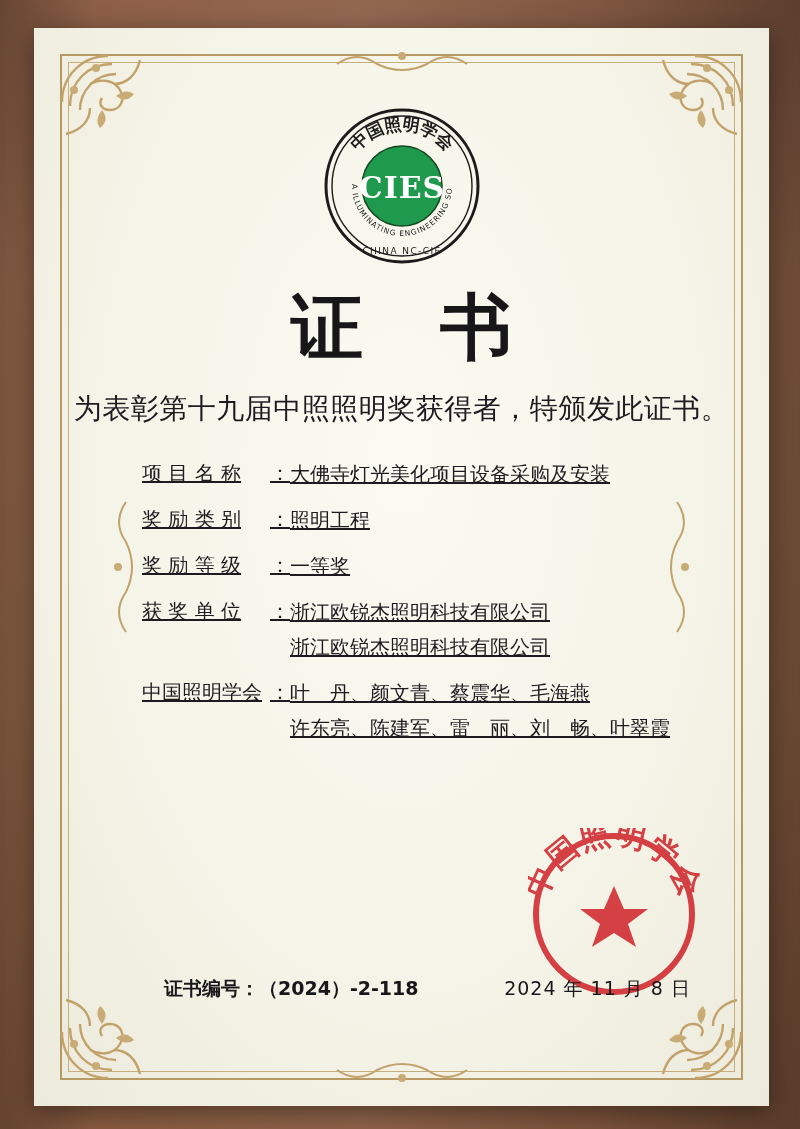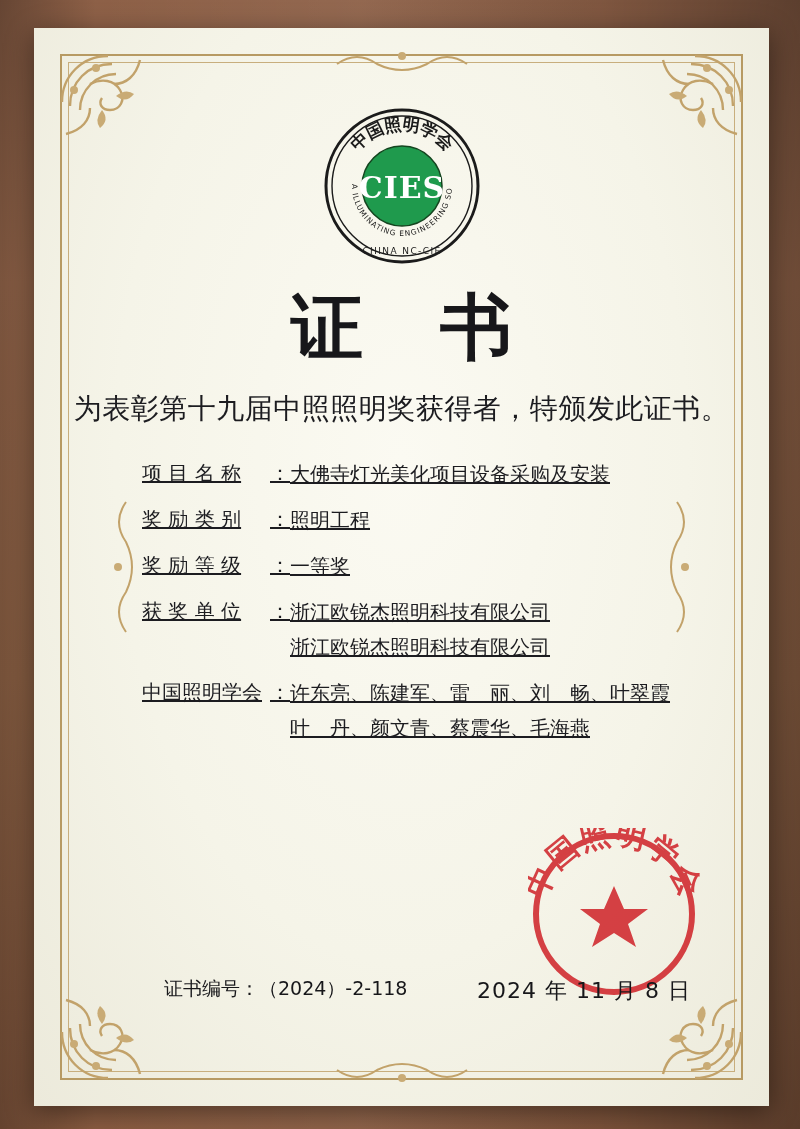--- a/index.html
+++ b/index.html
@@ -97,24 +97,25 @@
     position:absolute;left:494px;top:800px;
     width:172px;height:172px;
   }
   #seal svg{display:block;}
 
   
   #cert-number{
     position:absolute;left:130px;top:948px;
     font-size:19px;color:#17171a;
     font-family:"DejaVu Sans","Liberation Sans",sans-serif;
+    font-weight:bold;
   }
   #cert-date{
     position:absolute;right:78px;top:948px;
-    font-size:22px;color:#17171a;
+    font-size:19px;color:#17171a;
     font-family:"DejaVu Sans","Liberation Sans",sans-serif;
     letter-spacing:1px;
   }
 </style>
 </head>
 <body>
 
 <div id="backdrop"></div>
 
 <div id="certificate">
@@ -286,22 +287,22 @@
       <div class="field-values">
         <div>浙江欧锐杰照明科技有限公司</div>
         <div>浙江欧锐杰照明科技有限公司</div>
       </div>
     </div>
 
     <div class="field-row">
       <div class="field-label">中国照明学会</div>
       <div class="field-colon">：</div>
       <div class="field-values">
+        <div>叶　丹、颜文青、蔡震华、毛海燕</div>
         <div>许东亮、陈建军、雷　丽、刘　畅、叶翠霞</div>
-        <div>叶　丹、颜文青、蔡震华、毛海燕</div>
       </div>
     </div>
 
   </div>
 
   <div id="seal">
     <svg width="172" height="172" viewBox="0 0 172 172">
       <defs>
         <path id="sealArc" d="M 16 86 A 70 70 0 1 1 156 86"></path>
       </defs>

